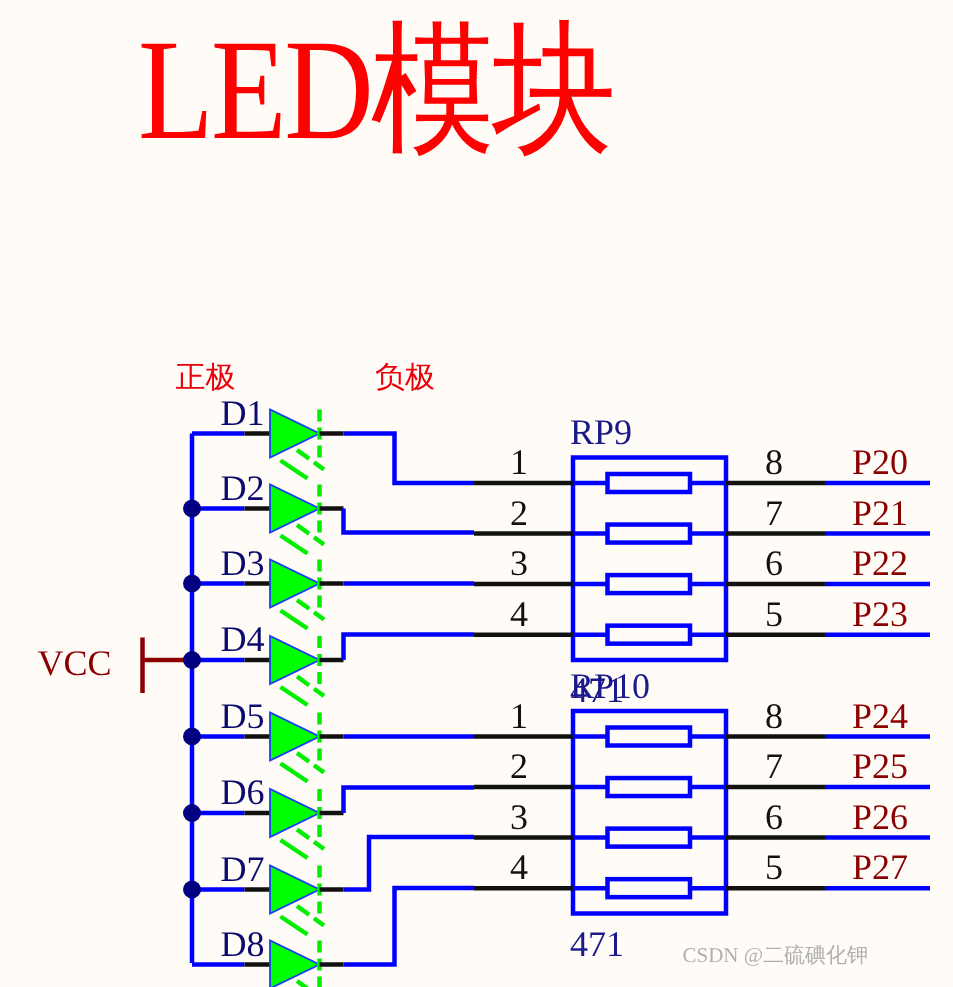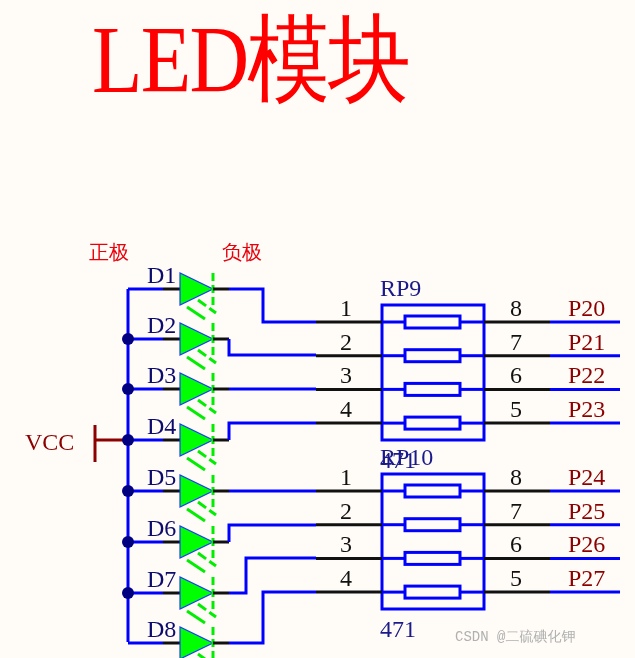--- a/index.html
+++ b/index.html
@@ -1,24 +1,24 @@
 <!DOCTYPE html>
 <html><head>
 <meta charset="utf-8">
 <style>
   html, body { margin:0; padding:0; background:#fffcf8; }
   body { width:635px; height:658px; position:relative; overflow:hidden; font-family:"Liberation Serif", serif; }
   #title { position:absolute; left:92px; top:12px; font-size:96px; color:#ff0000; letter-spacing:-2px; line-height:1; transform:scaleX(0.86); transform-origin:left top; white-space:nowrap; }
-  .cn-label { position:absolute; font-family:Liberation Sans, sans-serif; font-size:20px; color:#e8000b; line-height:1; }
+  .cn-label { position:absolute; font-family:Liberation Sans, sans-serif; font-size:20px; color:#e8000b; line-height:1;margin-left:28px; }
   svg { position:absolute; left:0; top:0; }
   .txt-d { font-family:"Liberation Serif", serif; font-size:24px; fill:#0b0b6e; }
   .txt-pin { font-family:"Liberation Serif", serif; font-size:24px; fill:#111; }
   .txt-net { font-family:"Liberation Serif", serif; font-size:24px; fill:#8b0000; }
   .txt-rp { font-family:"Liberation Serif", serif; font-size:24px; fill:#1a1a8a; }
-  #watermark { position:absolute; left:455px; top:628px; font-family:Liberation Mono, monospace; font-size:14px; color:#b0b0b0; white-space:nowrap; }
+  #watermark { position:absolute; left:455px; top:628px; font-family:Liberation Serif, serif; font-size:14px; color:#b0b0b0; white-space:nowrap; }
 </style>
 </head>
 <body>
 
 <div id="title">LED模块</div>
 <div class="cn-label" style="left:89px; top:242px;">正极</div>
 <div class="cn-label" style="left:222px; top:242px;">负极</div>
 
 <svg id="schem" width="635" height="658">
 

